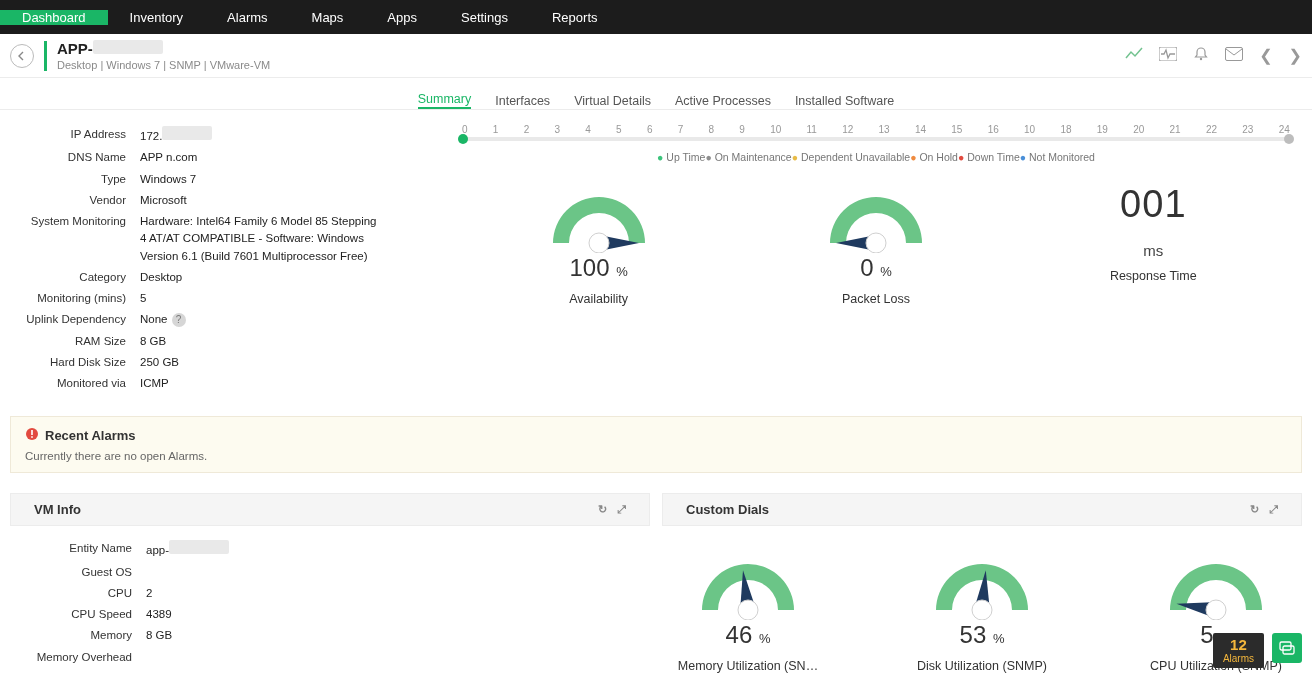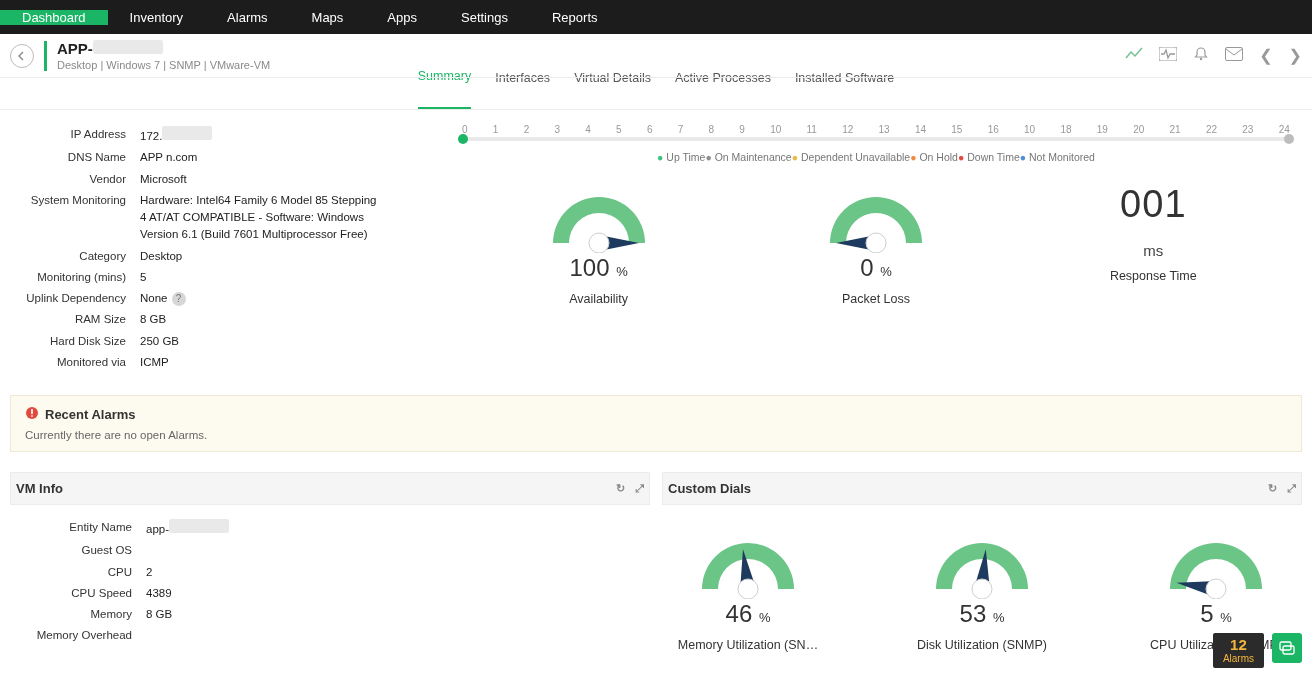--- a/index.html
+++ b/index.html
@@ -12,21 +12,21 @@
   .header-row { display:flex; align-items:center; height: 44px; border-bottom:1px solid #ececec; padding: 0 10px; position:relative; }
   .back-circle { width:24px; height:24px; border:1px solid #bbb; border-radius:50%; display:flex; align-items:center; justify-content:center; color:#888; cursor:pointer; margin-right:10px; }
   .green-bar { width:3px; height:30px; background:#1ab666; margin-right:10px; }
   .title { font-size:15px; font-weight:600; color:#222; }
   .subtitle { font-size:11px; color:#8a8a8a; margin-top:2px; }
   .header-icons { position:absolute; right:10px; display:flex; gap:16px; align-items:center; color:#888; }
   .header-icons span, .header-icons svg { cursor:pointer; }
   .red-dot { width:6px; height:6px; background:#e24a3f; border-radius:50%; position:relative; top:-6px; left:-10px; }
   
   .subtabs { display:flex; gap:24px; justify-content:center; border-bottom:1px solid #ececec; height:32px; align-items:flex-end; }
-  .subtabs .tab { padding-bottom:24px; font-size:12.5px; color:#555; cursor:pointer; }
+  .subtabs .tab { padding-bottom:1px; font-size:12.5px; color:#555; cursor:pointer; }
   .subtabs .tab.active { color:#1ab666; border-bottom:2px solid #1ab666; }
   
   .content { display:flex; }
   .leftcol { width:440px; padding: 16px 20px 10px 10px; }
   .rightcol { flex:1; padding: 10px 20px 10px 20px; }
   
   .prop-row { display:flex; margin-bottom:4px; line-height:1.5; }
   .prop-label { width:130px; text-align:right; color:#333; font-size:11.5px; padding-right:14px; }
   .prop-value { flex:1; font-size:11.5px; color:#222; }
   .masked { background:#e9e9e9; color:#e9e9e9; border-radius:2px; display:inline-block; height:14px; }
@@ -50,21 +50,21 @@
   .gauge-unit-line { font-size:15px; color:#444; margin-top:16px; }
   .gauge-label { font-size:12.5px; color:#333; margin-top:10px; }
   
   .alarm-panel { margin:10px 10px 0 10px; border:1px solid #efe9d8; background:#fdfbf0; padding:10px 14px; }
   .alarm-header { display:flex; align-items:center; gap:6px; font-weight:600; font-size:13px; }
   .alarm-icon { color:#d94b3a; }
   .alarm-body { font-size:11.5px; color:#666; margin-top:6px; }
   
   .panels { display:flex; gap:12px; margin:20px 10px 0 10px; }
   .panel { flex:1; }
-  .panel-header { background:#f5f5f5; border:1px solid #ececec; padding:8px 5px; display:flex; align-items:center; justify-content:space-between; font-size:13px; font-weight:600; color:#333;gap:32px;}
+  .panel-header { background:#f5f5f5; border:1px solid #ececec; padding:8px 23px; display:flex; align-items:center; justify-content:space-between; font-size:13px; font-weight:600; color:#333;gap:32px;}
   .panel-header .tools { display:flex; gap:10px; color:#888; font-size:11px; }
   .panel-body { padding:14px 6px; }
   
   .bottom-badges { position:fixed; right:10px; bottom:10px; display:flex; gap:8px; }
   .badge-alarms { background:#2b2b2b; color:#f3b63c; padding:4px 10px; text-align:center; border-radius:2px; font-size:10px; line-height:1.1; cursor:pointer;}
   .badge-alarms .num { font-size:15px; font-weight:600; display:block; }
   .badge-chat { background:#1ab666; color:#fff; width:30px; height:30px; border-radius:3px; display:flex; align-items:center; justify-content:center; cursor:pointer;}
 </style>
 </head>
 <body>
@@ -131,20 +131,24 @@
 <div class="content">
 
   <div class="leftcol">
     <div class="prop-row">
         <div class="prop-label">IP Address</div>
         <div class="prop-value"><span>172.</span><span class="masked" style="width:50px;"></span></div>
       </div>
     <div class="prop-row">
         <div class="prop-label">DNS Name</div>
         <div class="prop-value"><span>APP                                     n.com</span></div>
+      </div>
+    <div class="prop-row">
+        <div class="prop-label">Type</div>
+        <div class="prop-value">Windows 7</div>
       </div>
     <div class="prop-row">
         <div class="prop-label">Vendor</div>
         <div class="prop-value">Microsoft</div>
       </div>
     <div class="prop-row">
         <div class="prop-label">System Monitoring</div>
         <div class="prop-value" style="max-width:240px;">Hardware: Intel64 Family 6 Model 85 Stepping 4 AT/AT COMPATIBLE - Software: Windows Version 6.1 (Build 7601 Multiprocessor Free)</div>
       </div>
     <div class="prop-row">

